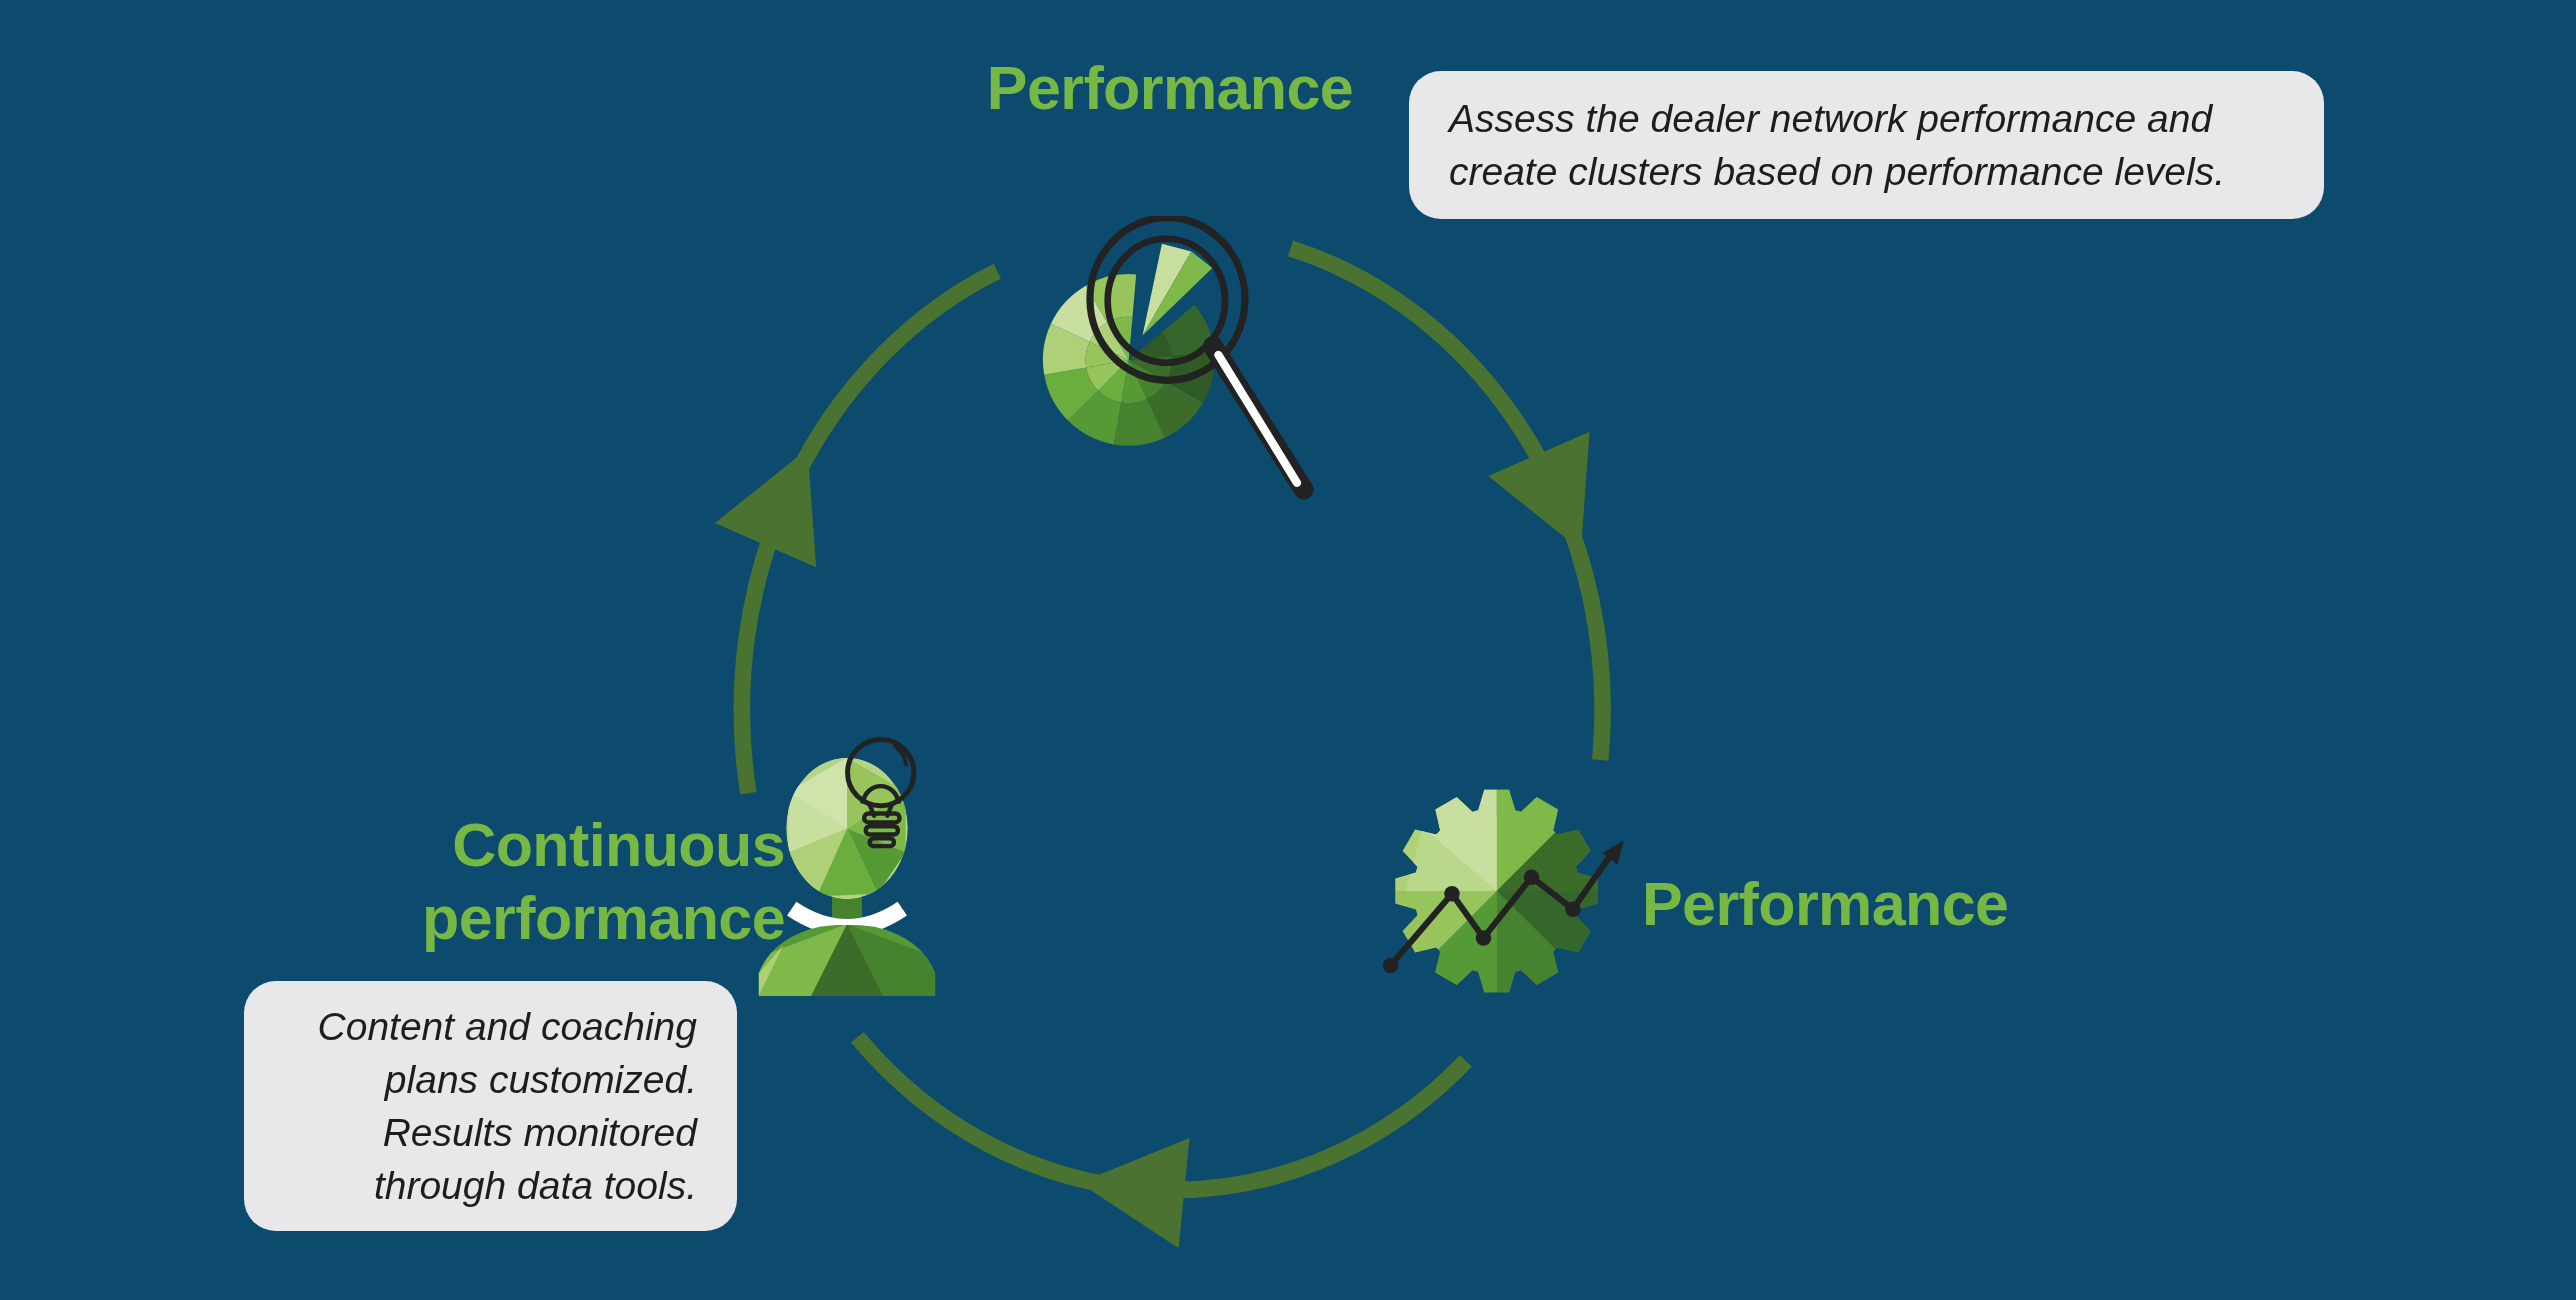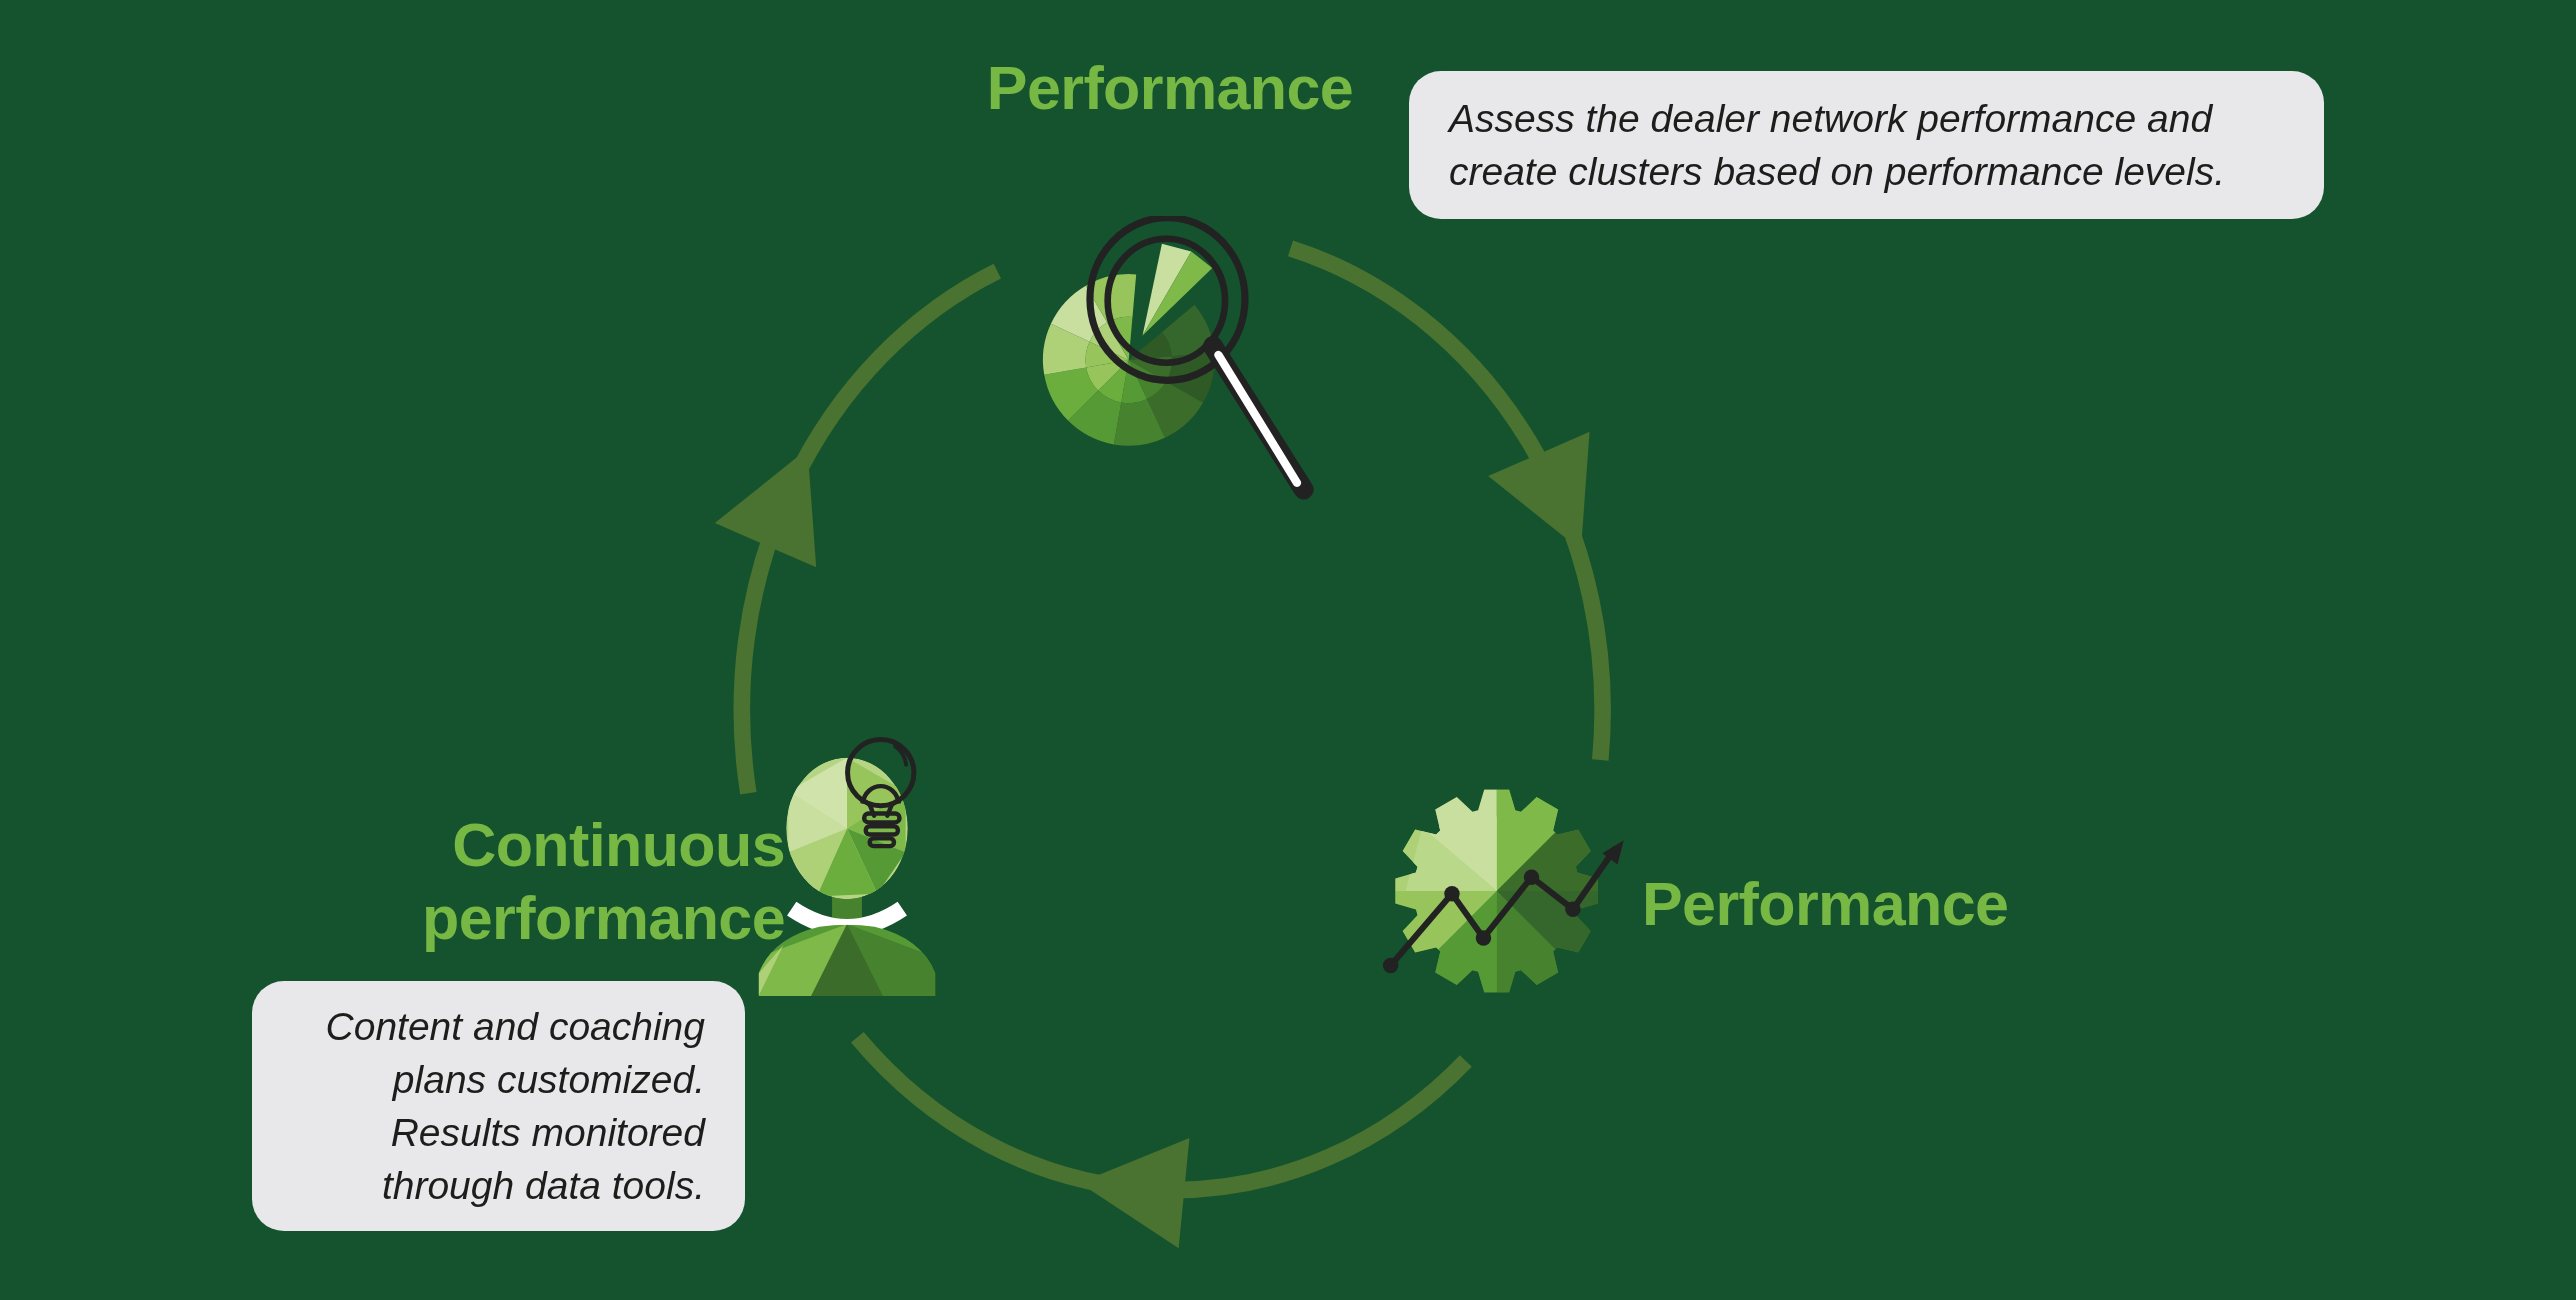--- a/index.html
+++ b/index.html
@@ -1,17 +1,17 @@
 <!DOCTYPE html>
 <html style="font-size:8.9px"><head>
 <meta charset="utf-8">
 <style>
   html,body{margin:0;padding:0;background:#ffffff;}
   #stage{
-    position:relative;width:2576px;height:1300px;background:#14532d;overflow:hidden;
+    position:relative;width:2576px;height:1300px;background:#0c4a6e;overflow:hidden;
     font-family:"Liberation Sans","DejaVu Sans",sans-serif;
   }
   #stage svg{position:absolute;display:block;}
   #cycle-svg{left:0;top:0;}
   #icon-pie{left:1018px;top:216px;}
   #icon-person{left:750px;top:714px;}
   #icon-gear{left:1372px;top:775px;}
   .step-title{
     position:absolute;margin:0;color:#76b843;font-weight:bold;
     font-size:61px;line-height:71px;letter-spacing:-0.6px;white-space:nowrap;
@@ -23,21 +23,21 @@
     position:absolute;background:#e8e8ea;border-radius:32px;
     display:flex;flex-direction:column;justify-content:center;font-style:italic;
   }
   .desc-box p{
     margin:0;color:#1d1d1b;font-size:39px;line-height:53px;letter-spacing:0;
   }
   #box-performance{left:1409px;top:71px;width:915px;height:148px;}
   #box-performance p{margin-left:40px;width:847px;text-align:left;}
   #box-intervention{left:1613px;top:981px;width:717px;height:241px;}
   #box-intervention p{margin-left:42px;width:670px;text-align:left;}
-  #box-continuous{left:252px;top:981px;width:493px;height:250px;align-items:flex-end;}
+  #box-continuous{left:244px;top:981px;width:493px;height:250px;align-items:flex-end;}
   #box-continuous p{margin-right:40px;width:387px;text-align:right;}
 </style>
 </head>
 <body>
 
 <div id="stage">
 
   <svg id="cycle-svg" width="2576" height="1300" viewBox="0 0 4655 2350" aria-hidden="true">
     <g fill="none" stroke="#4a7230" stroke-width="30">
       <path d="M2332,449 A778,868 0 0 1 2892,1374"></path>

